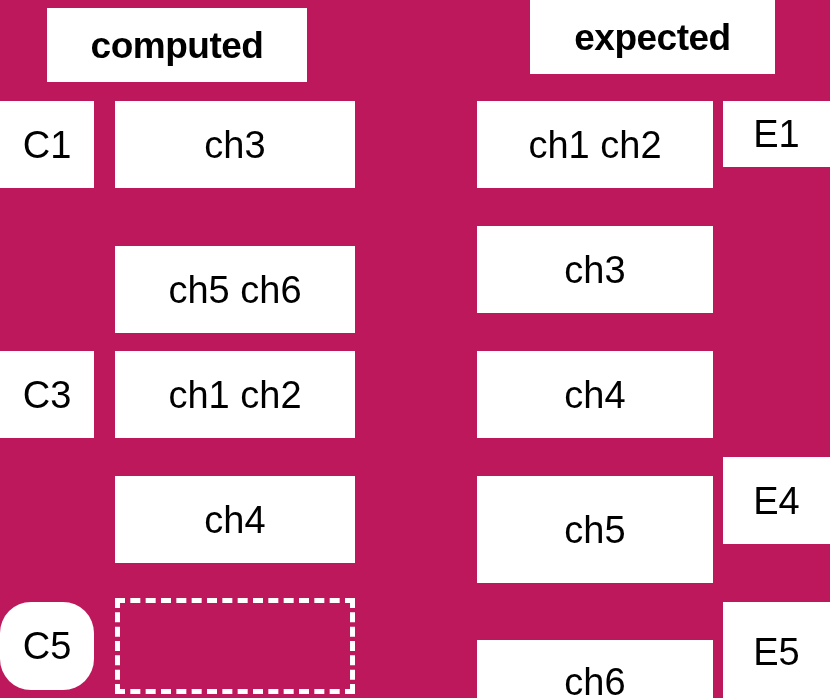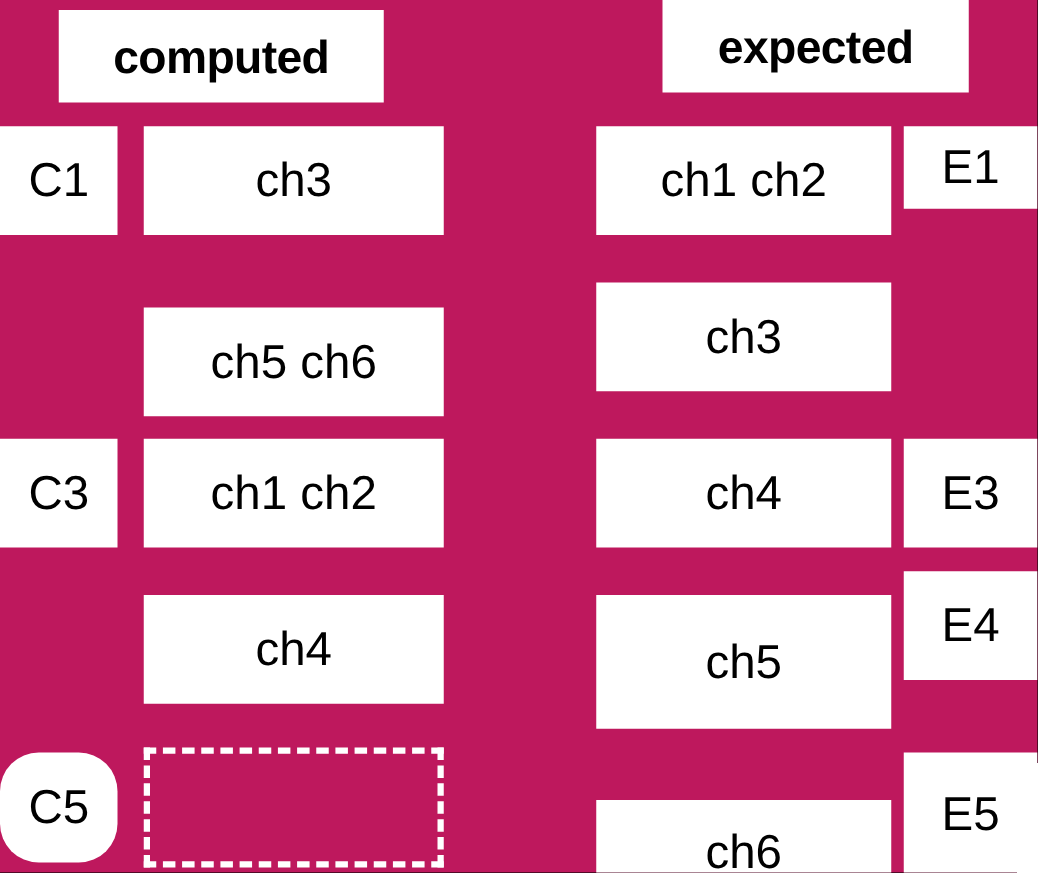--- a/index.html
+++ b/index.html
@@ -79,21 +79,20 @@
 
   <div class="box chip chip-c" style="top:602px; height:88px;border-radius:31px;">C5</div>
   <div class="box cell cell-c cell-dashed" style="top:598px; height:96px;"></div>
 
   <div class="box cell cell-e" style="top:101px; height:87px;">ch1 ch2</div>
   <div class="box chip chip-e" style="top:101px; height:66px;">E1</div>
 
   <div class="box cell cell-e" style="top:226px; height:87px;">ch3</div>
 
   <div class="box cell cell-e" style="top:351px; height:87px;">ch4</div>
-  <div class="box chip chip-e" style="top:351px; height:87px;">E3</div>
 
   <div class="box cell cell-e" style="top:476px; height:107px;">ch5</div>
   <div class="box chip chip-e" style="top:457px; height:87px;">E4</div>
 
   <div class="box cell cell-e" style="top:602px; height:84px;margin-top:38px;">ch6</div>
   <div class="box chip chip-e" style="top:602px; height:100px;">E5</div>
 
 </div>
 
 </body></html>

